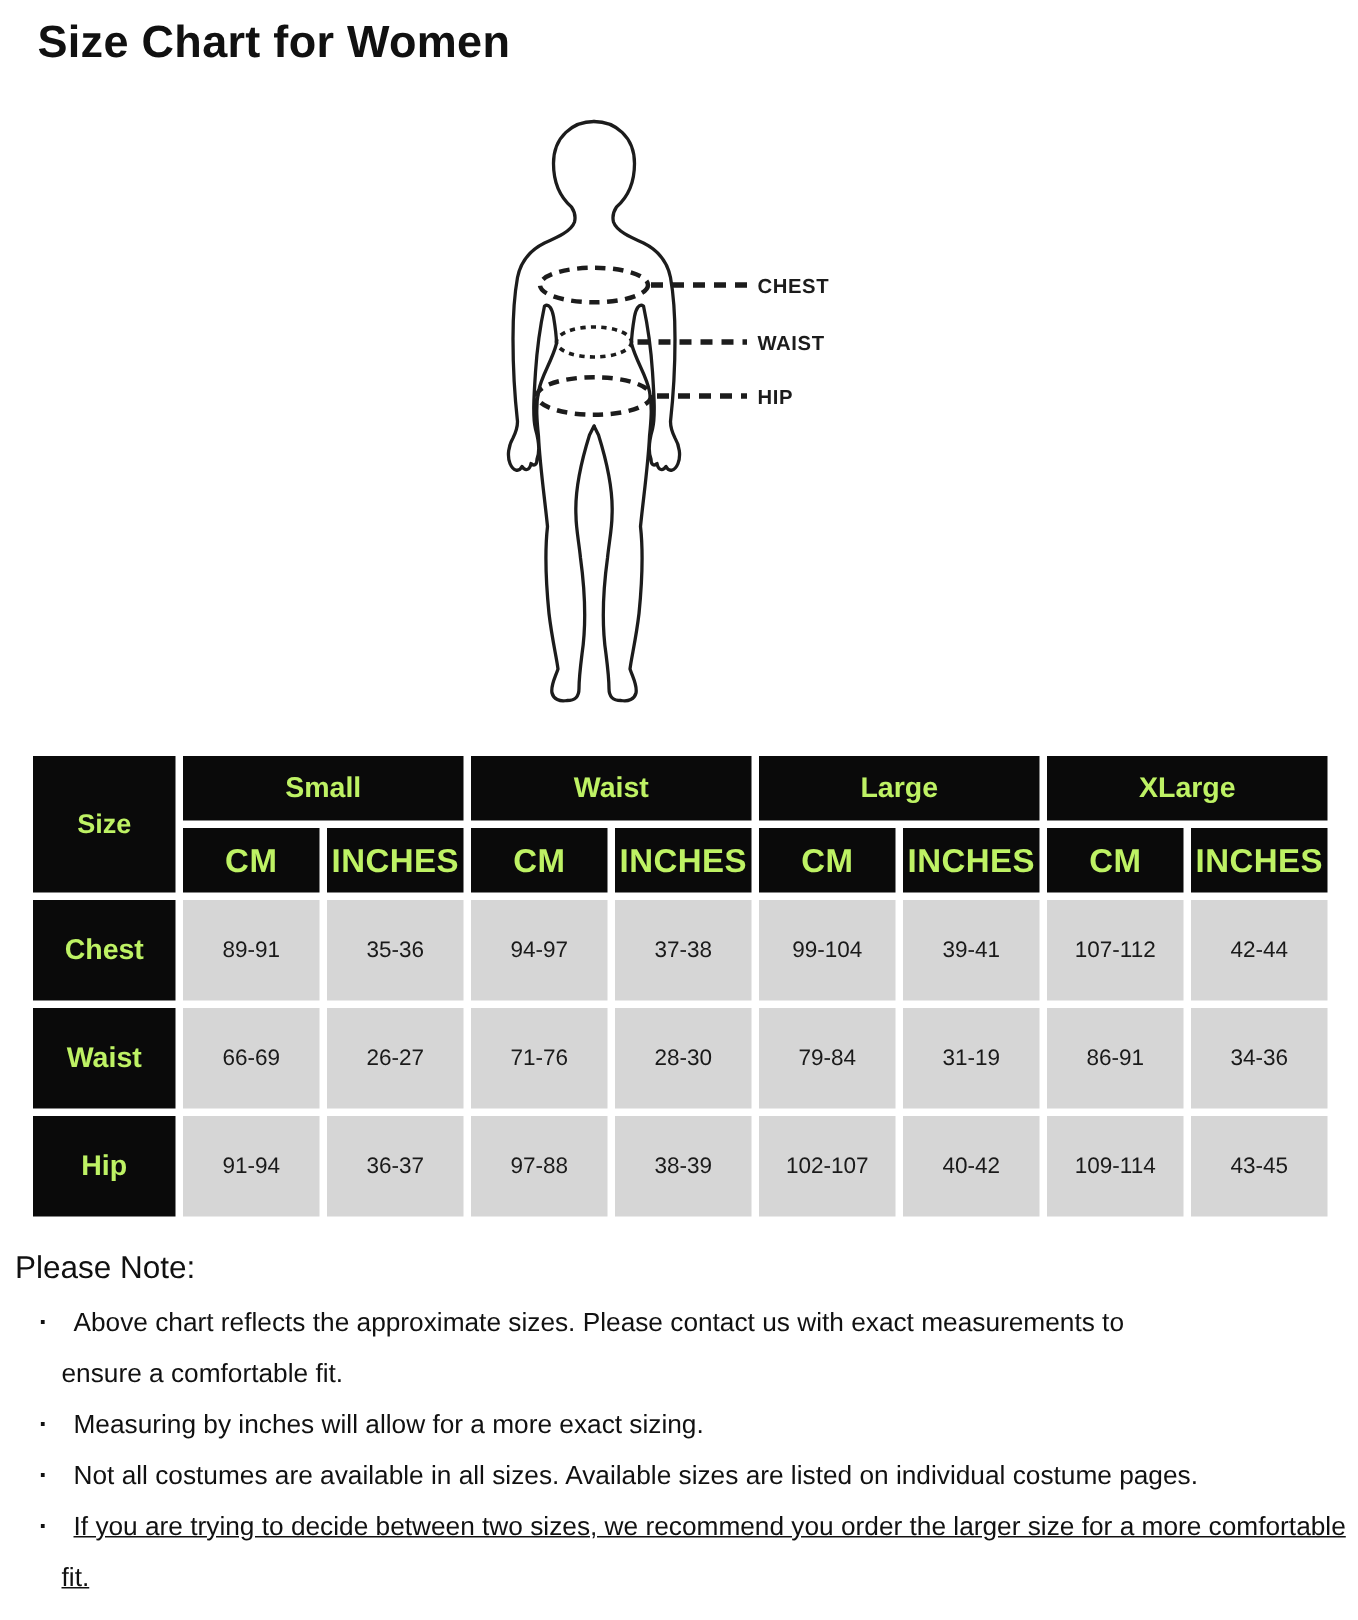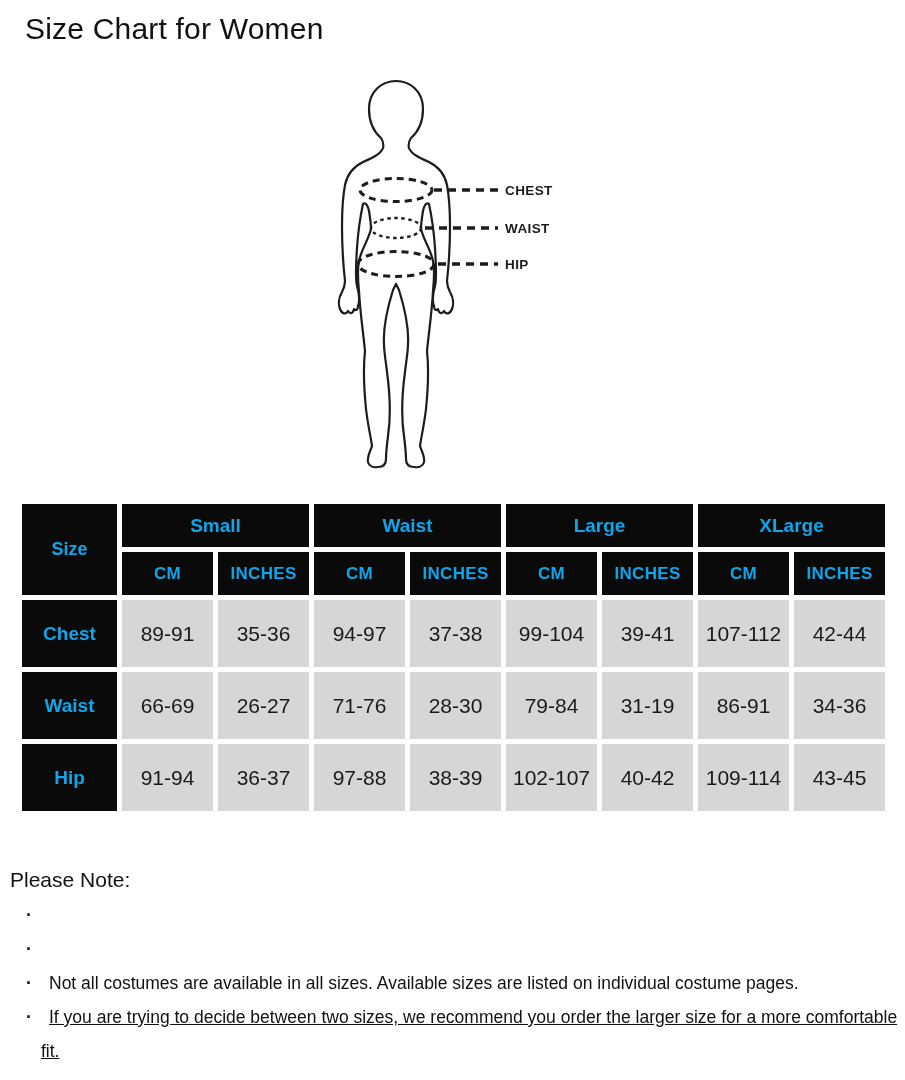--- a/index.html
+++ b/index.html
@@ -14,21 +14,21 @@
     overflow: hidden;
   }
 
   
   .page-title {
     position: absolute;
     left: 25px;
     top: 12px;
     margin: 0;
     font-size: 30px;
-    font-weight: 400;
+    font-weight: 700;
     color: #111111;
     letter-spacing: 0.2px;
   }
 
   
   .figure-wrap {
     position: absolute;
     left: 298px;
     top: 78px;
     width: 322px;
@@ -55,39 +55,39 @@
     table-layout: fixed;
     width: 873px;
   }
   table.size-table th, table.size-table td {
     text-align: center;
     vertical-align: middle;
     padding: 0;
   }
   .hdr {
     background: #0a0a0a;
-    color: #0ea5e9;
+    color: #bef264;
     font-weight: 700;
   }
   .corner-cell   { font-size: 18px; }
   .group-cell    { font-size: 19px; height: 43px; }
-  .unit-cell     { font-size: 17px; height: 43px; letter-spacing: 0.3px; }
+  .unit-cell     { font-size: 22px; height: 43px; letter-spacing: 0.3px; }
   .rowlabel-cell { font-size: 19px; }
   td.value-cell {
     background: #d6d6d6;
     color: #1a1a1a;
-    font-size: 21px;
+    font-size: 15px;
     height: 67px;
   }
 
   
   .notes {
     position: absolute;
     left: 8px;
-    top: 868px;
+    top: 834px;
     width: 893px;
   }
   .notes-heading {
     font-size: 21px;
     color: #111111;
     margin: 0 0 6px 2px;
   }
   ul.notes-list {
     list-style: none;
     margin: 0;
@@ -265,23 +265,25 @@
         </tr>
       </tbody>
     </table>
   </div>
 
   <div class="notes">
     <div class="notes-heading">Please Note:</div>
     <ul class="notes-list">
       <li class="note-1">
         <span class="bullet">·</span>
+        <span class="note-text">Above chart reflects the approximate sizes. Please contact us with exact measurements to ensure a comfortable fit.</span>
       </li>
       <li class="note-2">
         <span class="bullet">·</span>
+        <span class="note-text">Measuring by inches will allow for a more exact sizing.</span>
       </li>
       <li class="note-3">
         <span class="bullet">·</span>
         <span class="note-text">Not all costumes are available in all sizes. Available sizes are listed on individual costume pages.</span>
       </li>
       <li class="note-4">
         <span class="bullet">·</span>
         <span class="note-text">If you are trying to decide between two sizes, we recommend you order the larger size for a more comfortable fit.</span>
       </li>
     </ul>

